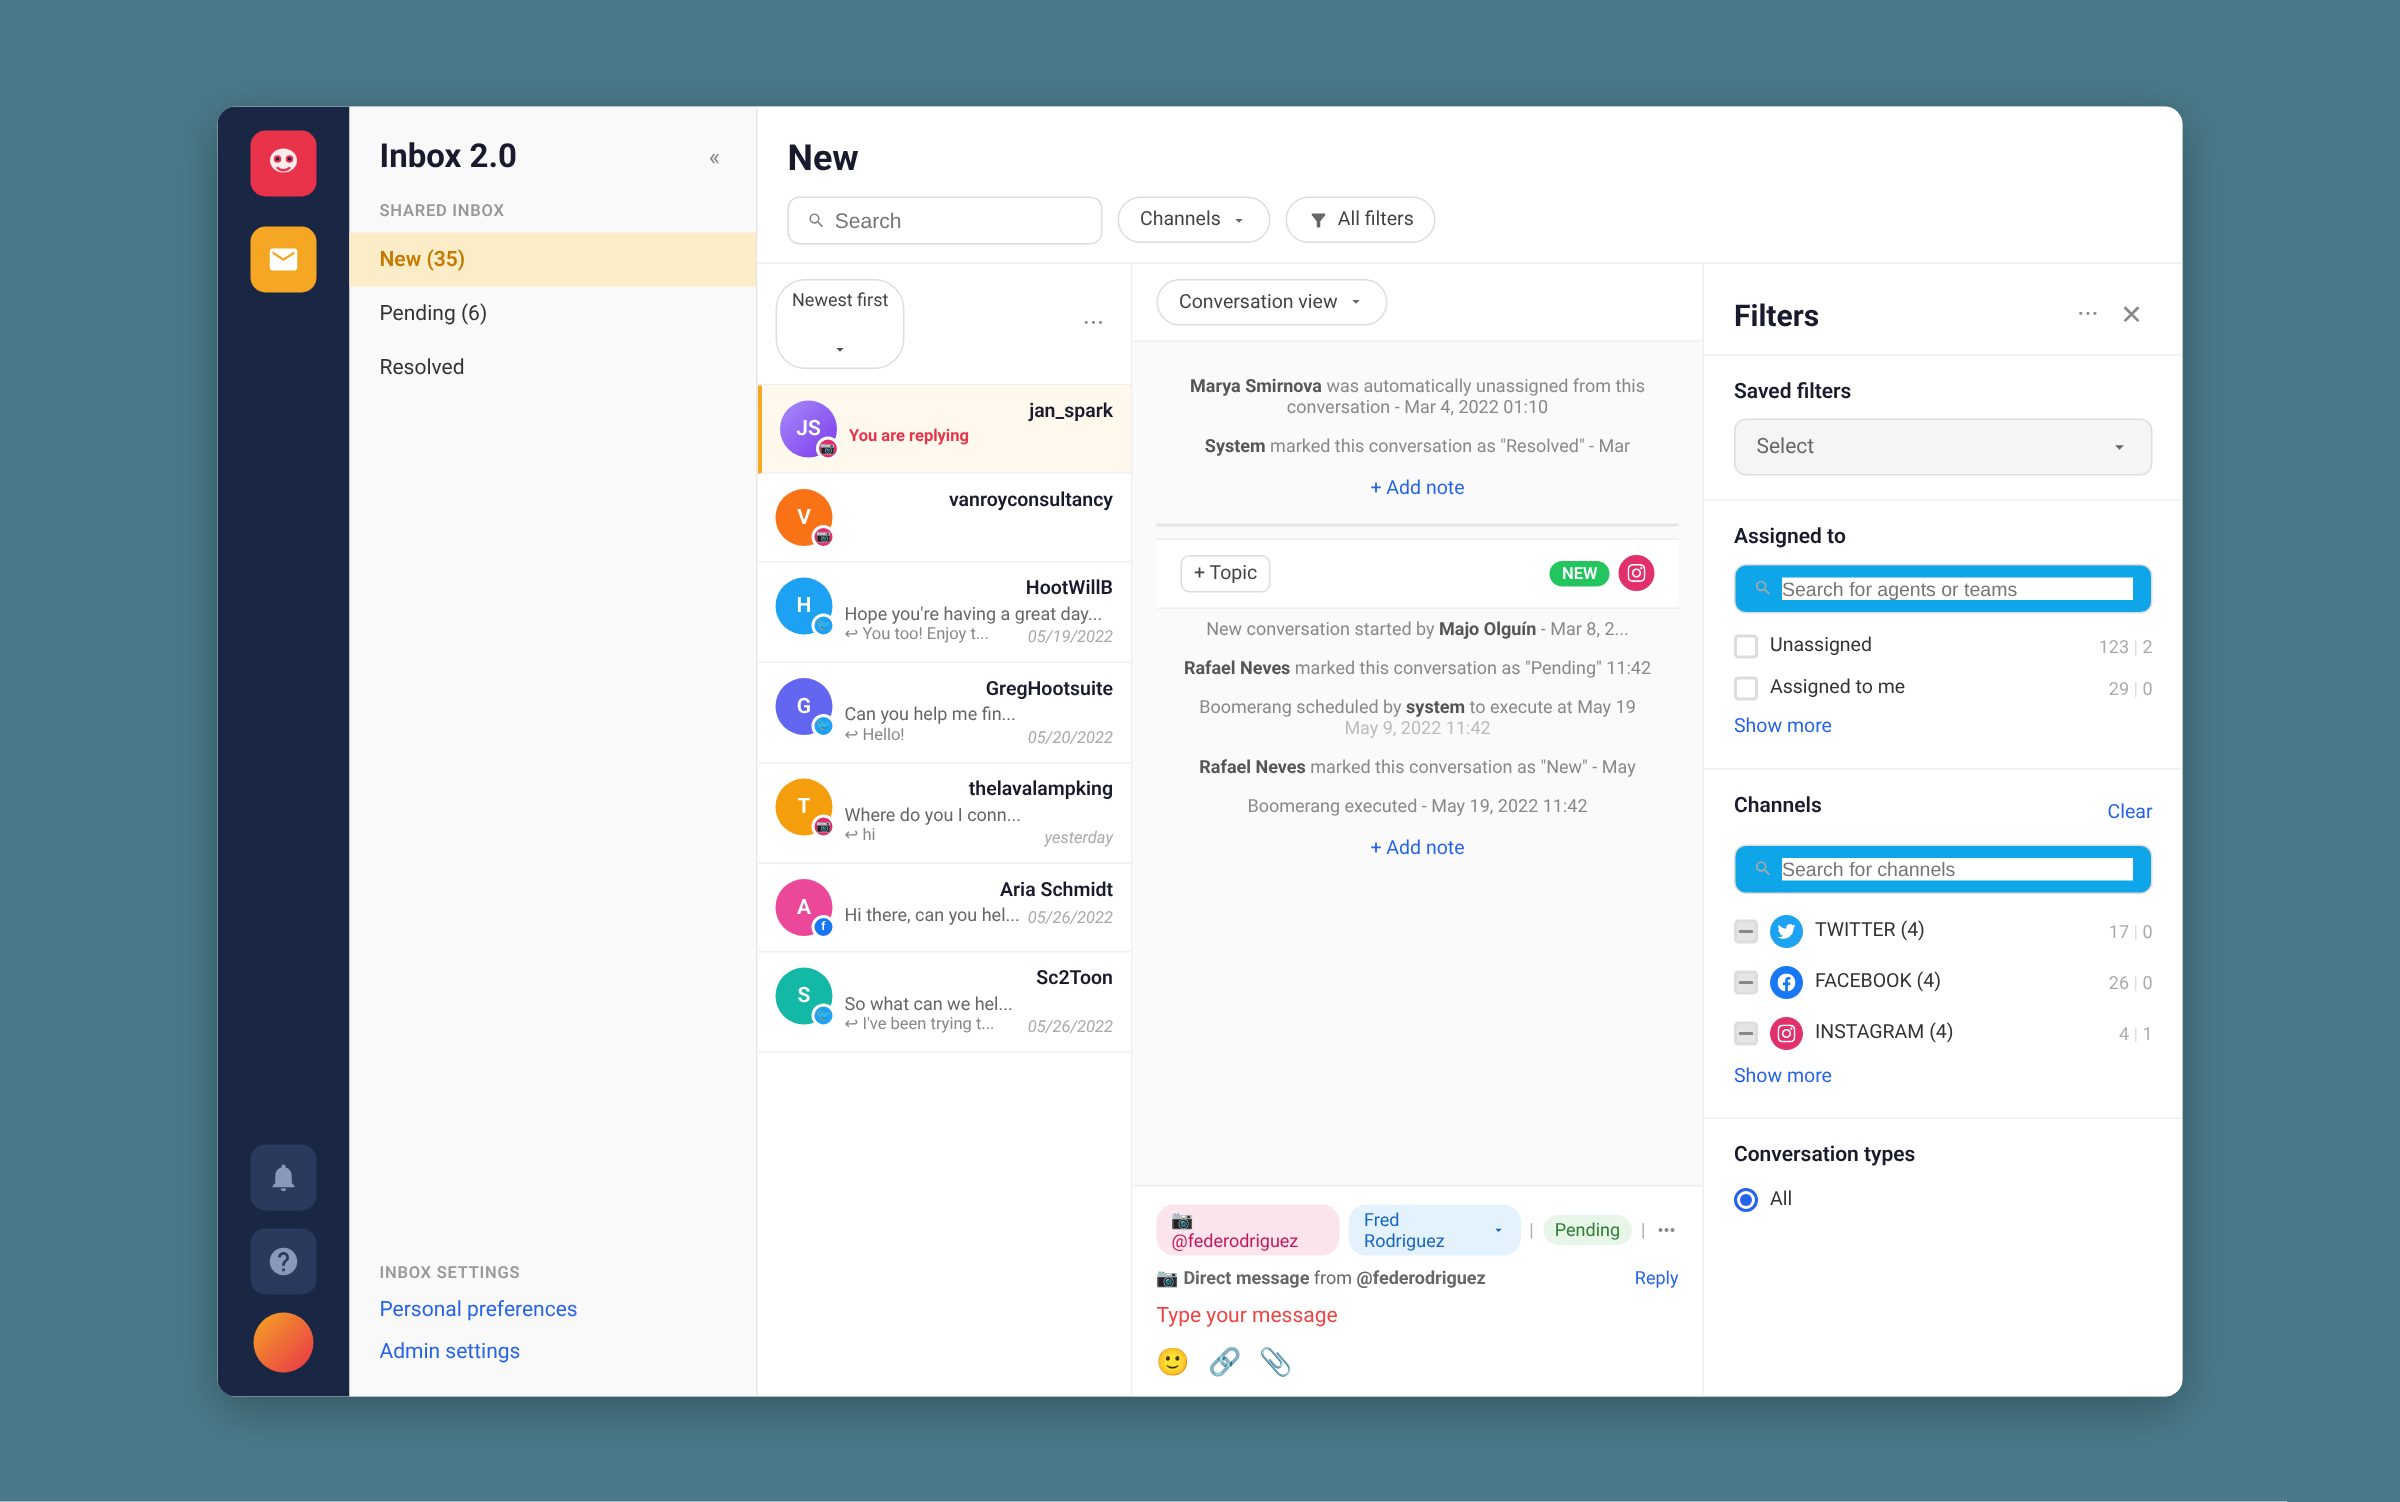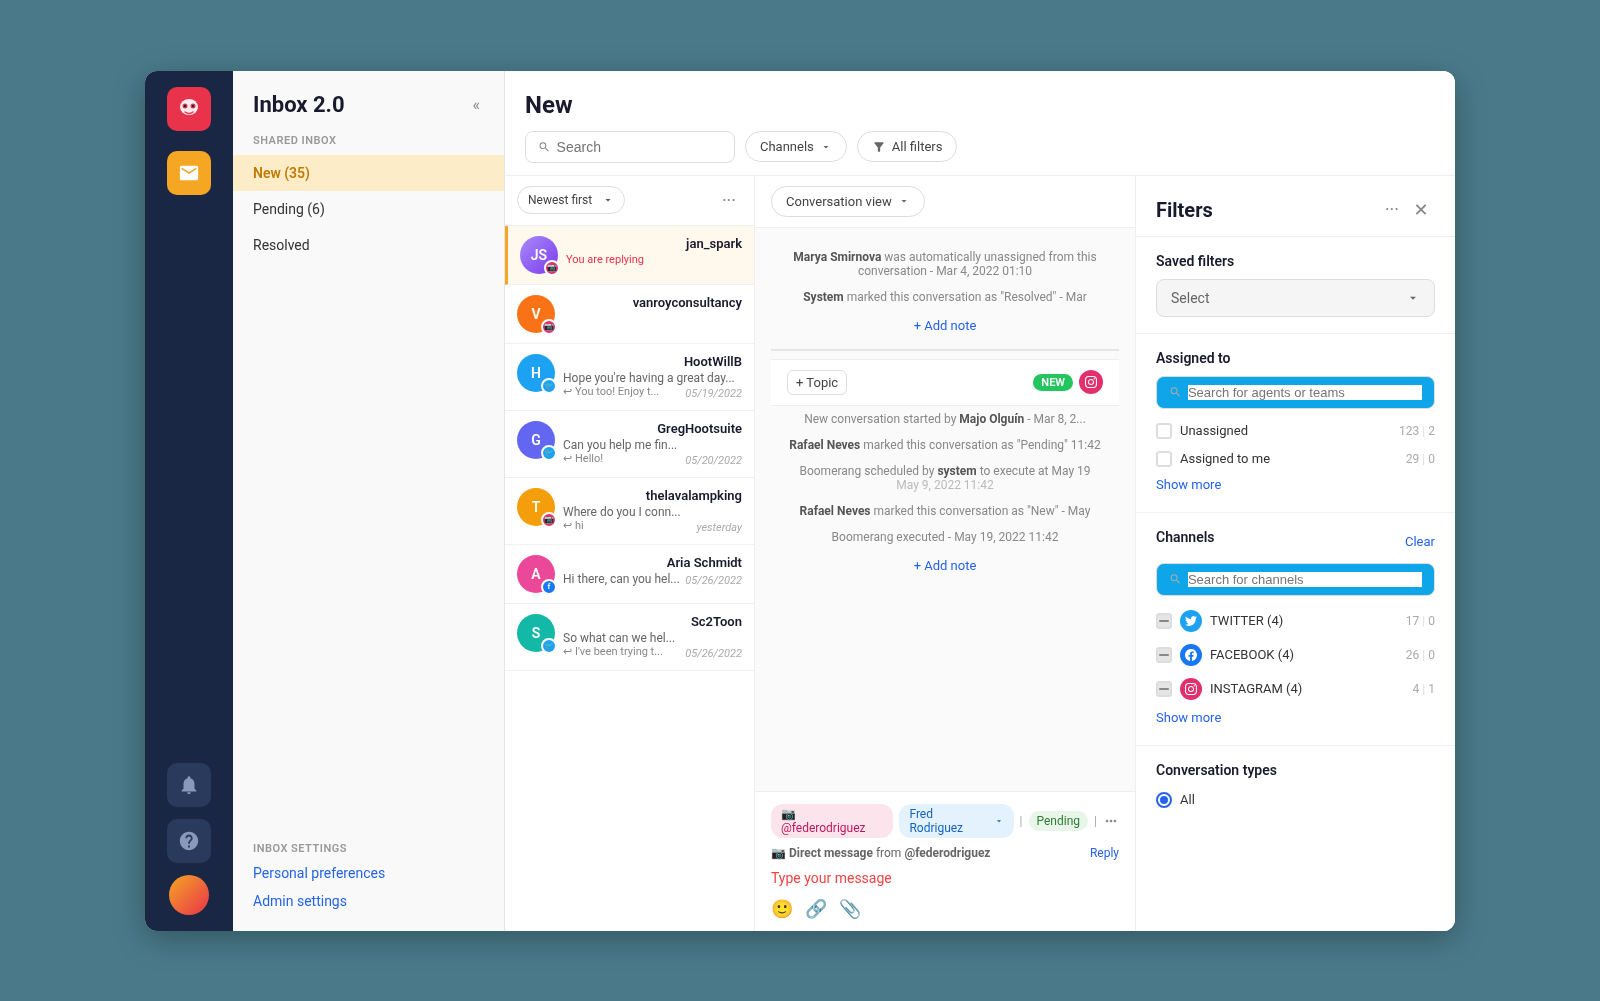--- a/index.html
+++ b/index.html
@@ -231,28 +231,29 @@
       display: flex;
       align-items: center;
       justify-content: space-between;
       padding: 10px 12px;
       border-bottom: 1px solid #eee;
     }
 
     .sort-btn {
       display: flex;
       align-items: center;
-      gap: 10px;
+      gap: 20px;
       padding: 6px 10px;
       border: 1.5px solid #ddd;
       border-radius: 20px;
       cursor: pointer;
       font-size: 12px;
       color: #444;
       background: #fff;
+      flex-direction: column;
     }
 
     .more-btn {
       cursor: pointer;
       color: #888;
       font-size: 18px;
       padding: 4px 6px;
     }
 
     .conv-item {
@@ -307,21 +308,21 @@
       font-size: 13px;
       font-weight: 600;
       color: #1a1a2e;
       margin-bottom: 2px;
       text-align: right;
     }
 
     .conv-replying {
       font-size: 11px;
       color: #e8334a;
-      font-weight: 400;
+      font-weight: 700;
     }
 
     .conv-preview {
       font-size: 12px;
       color: #666;
       white-space: nowrap;
       overflow: hidden;
       text-overflow: ellipsis;
     }
 

